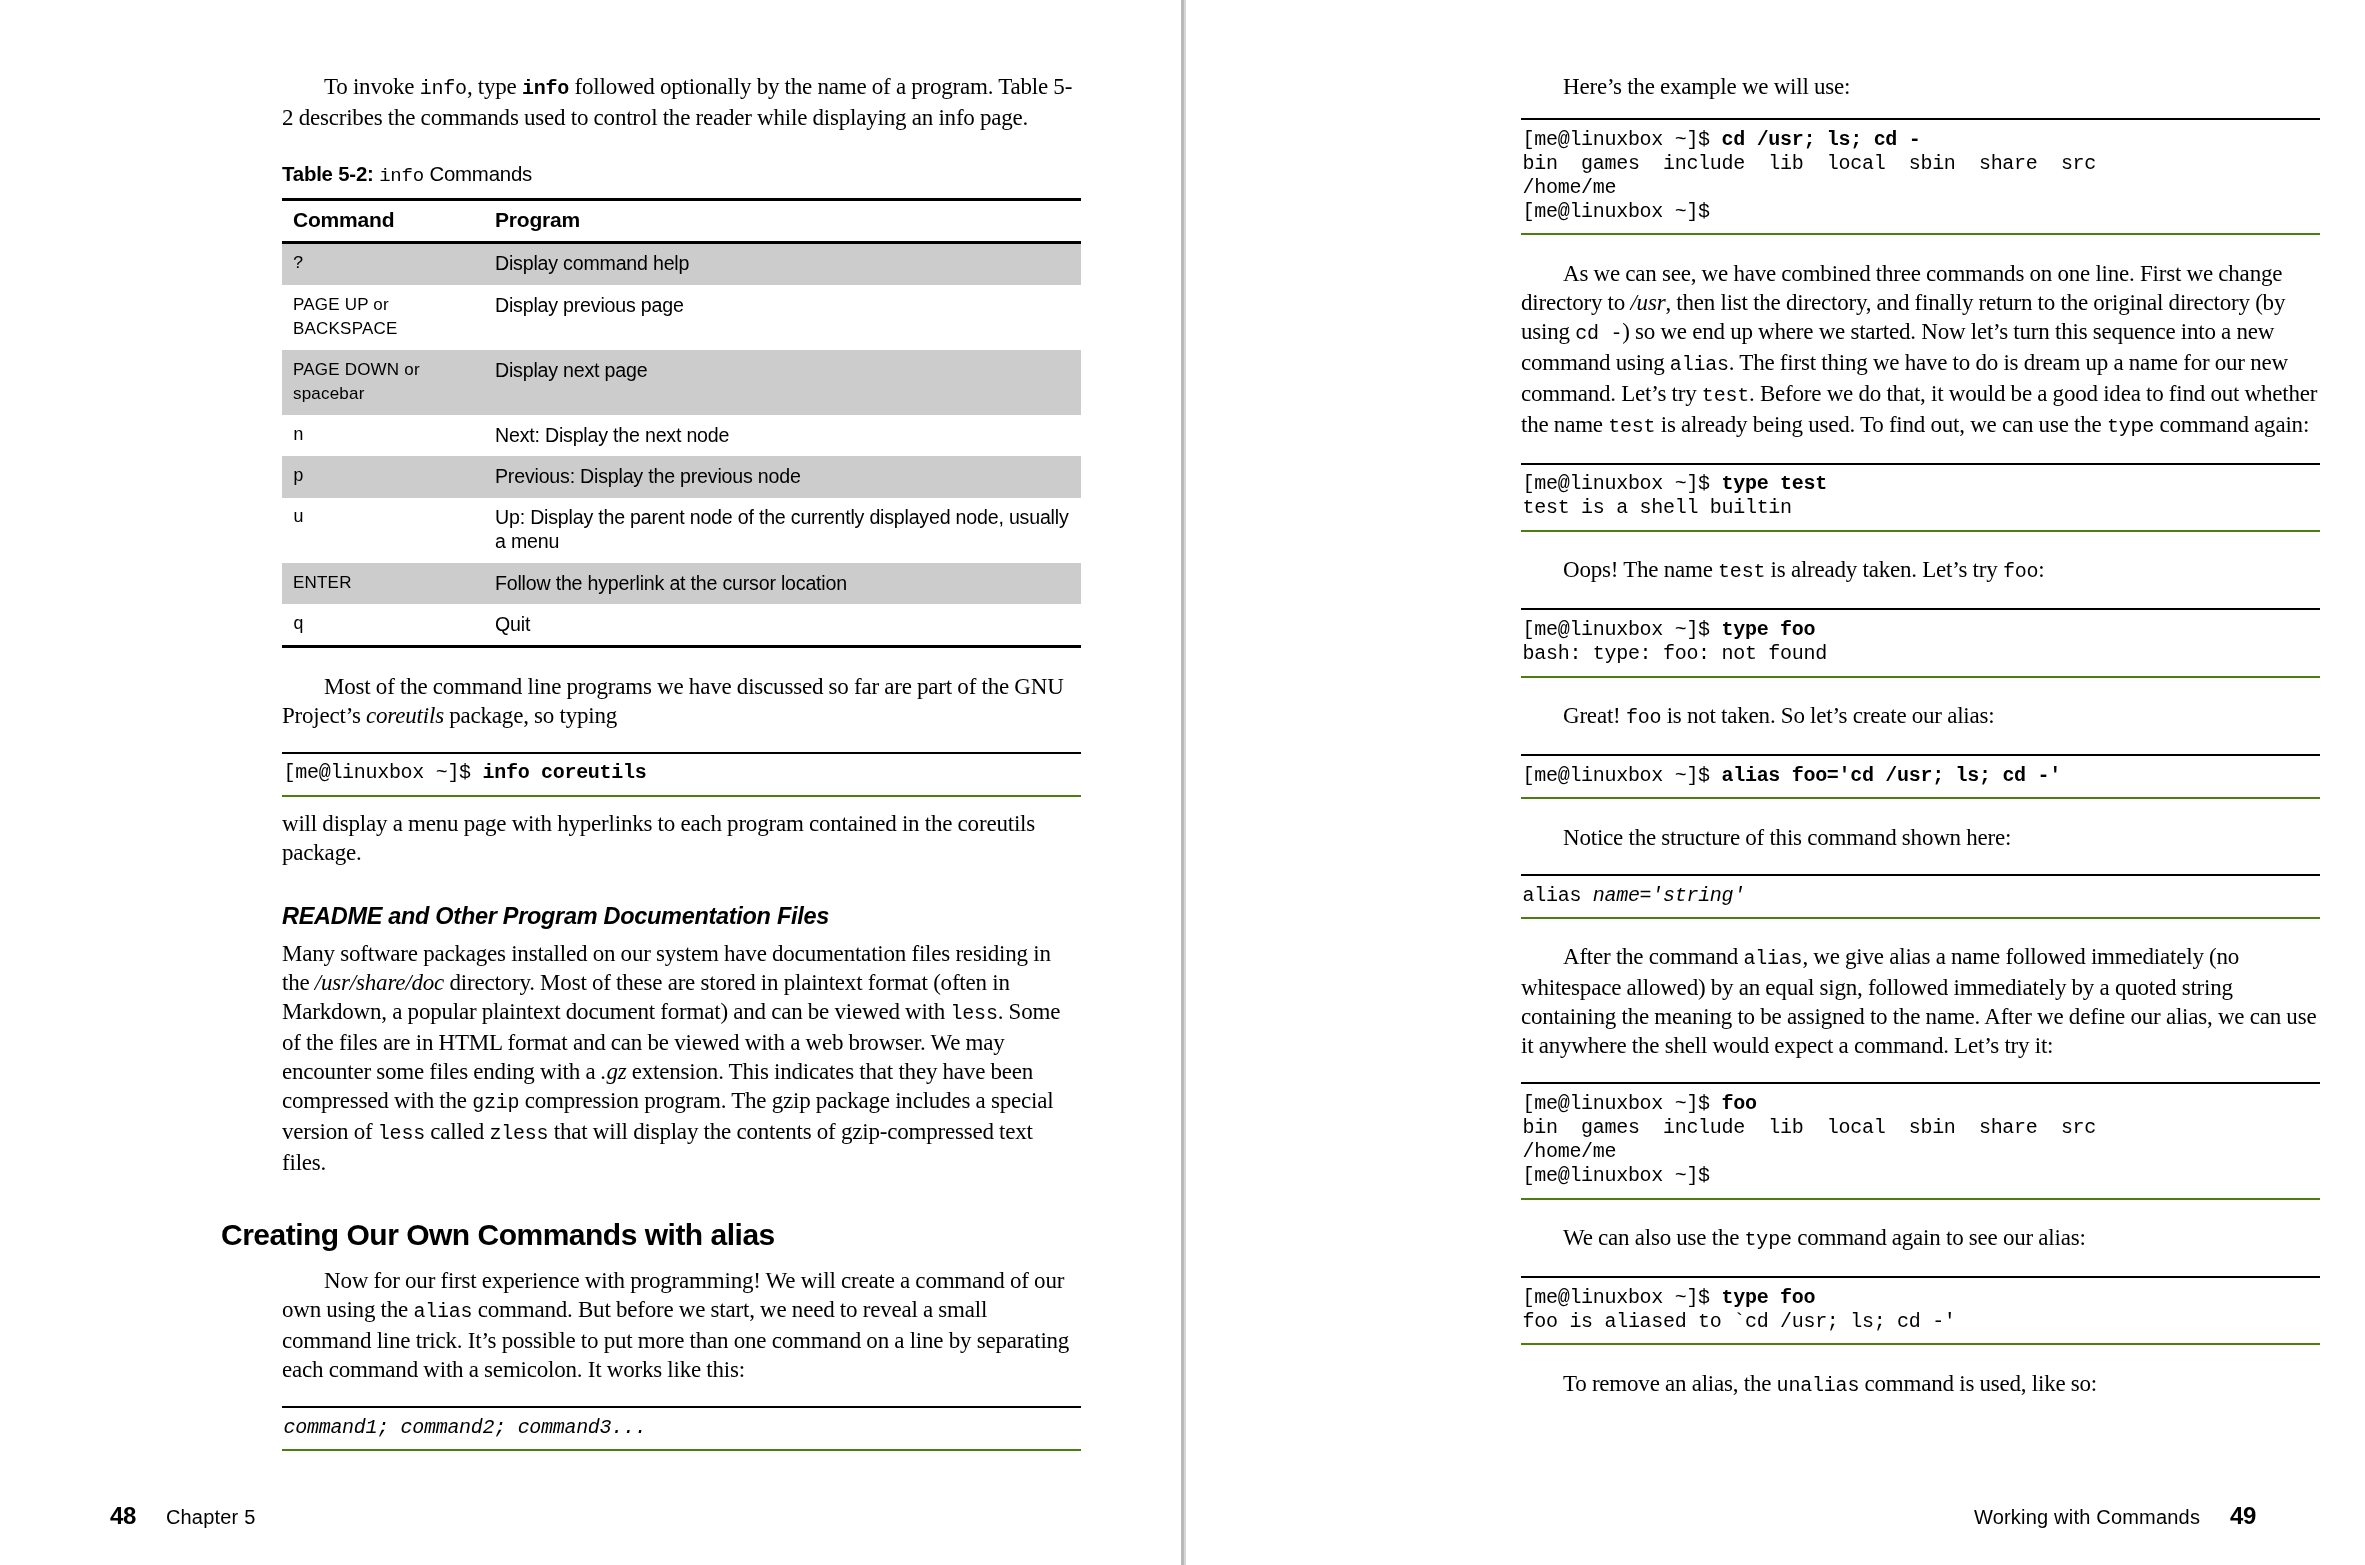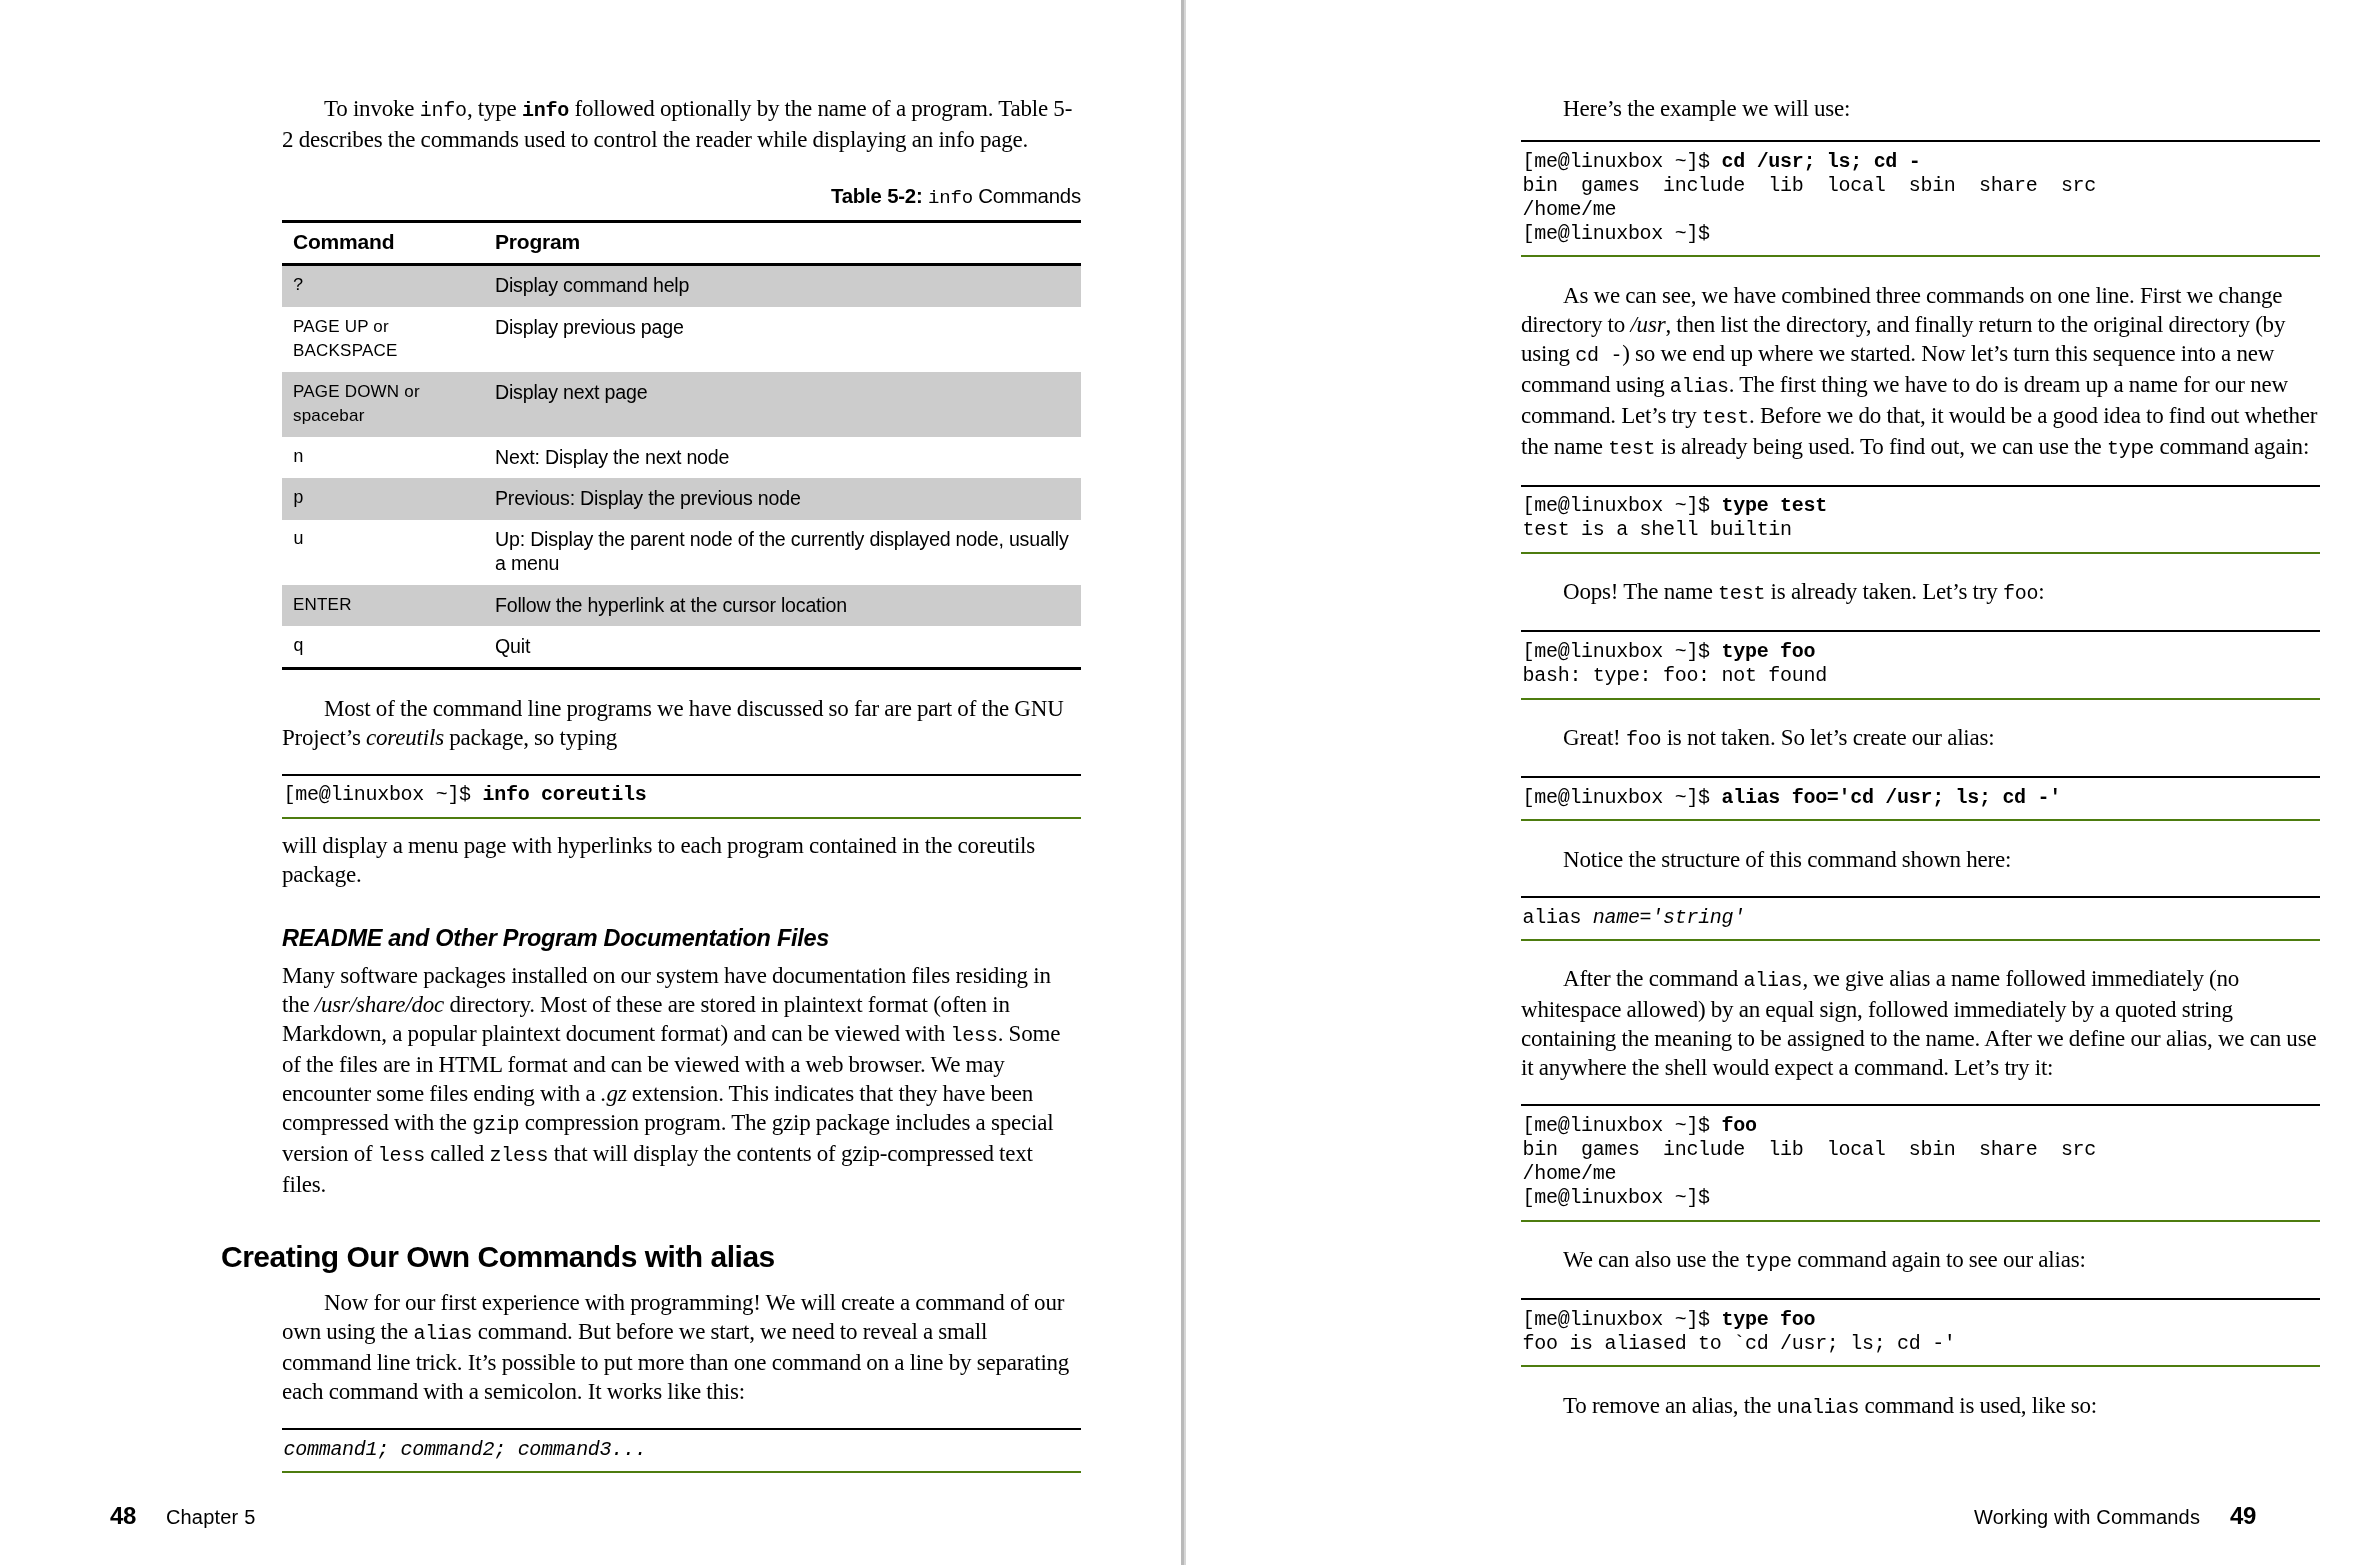--- a/index.html
+++ b/index.html
@@ -29,21 +29,21 @@
     left: 1184px; top: 0;
     width: 1.6px; height: 1565px;
     background: #d6d6d6;
     z-index: 5;
   }
 
   .page { width: 1183px; height: 1565px; position: relative; }
 
   .col {
     position: absolute;
-    top: 94px;
+    top: 72px;
   }
   .page-left .col  { left: 282px;  width: 799px; }
   .page-right .col { left: 1473px; width: 799px; }
   .page-right .col { left: 290px;  width: 799px; margin-left: 48px; }
 
   
   p.body {
     font-family: "Liberation Serif", serif;
     font-size: 23px;
     line-height: 29px;
@@ -63,21 +63,20 @@
   }
   .mono-b { font-family: "Liberation Mono", monospace; font-weight: bold; font-size: 20px; }
   i.it { font-style: italic; }
 
   
   .table-caption {
     font-family: "Liberation Sans", sans-serif;
     font-size: 20.4px;
     margin: 0 0 11px 0;
     letter-spacing: -0.2px;
-    text-align: right;
   }
   .table-caption .lead { font-weight: bold; }
   .table-caption .mono-cap {
     font-family: "Liberation Mono", monospace;
     font-size: 19px;
   }
 
   table.info-table {
     border-collapse: collapse;
     width: 799px;

